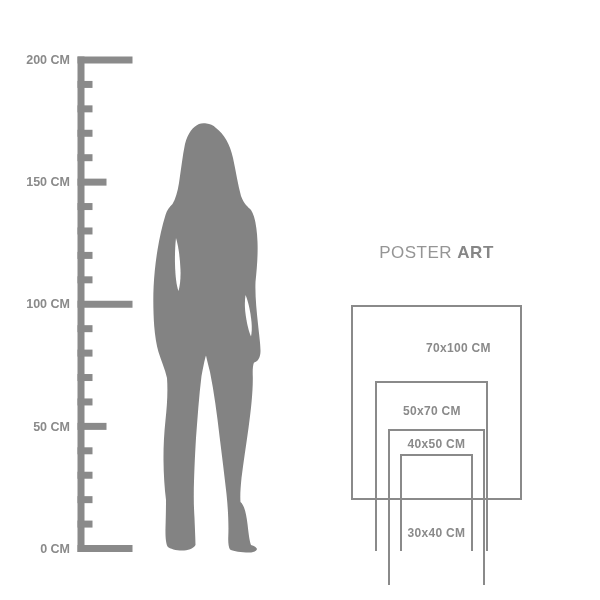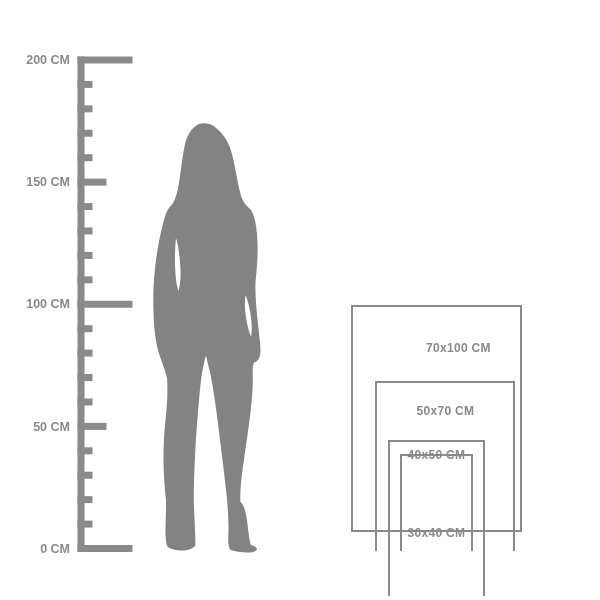--- a/index.html
+++ b/index.html
@@ -120,29 +120,33 @@
       C 176.5,286 175.3,276 175,264
       C 174.8,254 175.2,245 176,238 Z"></path>
     <path id="figure-gap-right" fill="#ffffff" d="
       M 245.5,295
       C 248.5,302 250.5,312 251.5,322
       C 252,328 251.8,333 251,336.5
       C 248.5,331 246.5,322 245.3,312
       C 244.6,306 244.8,300 245.5,295 Z"></path>
   </svg>
 
+  <div class="brand-title">
+    <span class="reg">POSTER</span>
+    <span class="bold">ART</span>
+  </div>
 
   <div id="size-chart">
-      <div class="size-rect" style="left: 351.012px; top: 305.25px; width: 170.975px; height: 227px; border-color: rgb(138, 138, 138); padding-left: 44px;">
+      <div class="size-rect" style="left: 351.012px; top: 305.25px; width: 170.975px; height: 195px; border-color: rgb(138, 138, 138); padding-left: 44px;">
         <div class="size-label" style="padding-top: 34px; color: rgb(138, 138, 138);">70x100 CM</div>
       </div>
-      <div class="size-rect inner" style="left: 375.438px; top: 380.525px; width: 140px; height: 170.975px; border-color: rgb(138, 138, 138);">
+      <div class="size-rect inner" style="left: 375.438px; top: 380.525px; width: 113px; height: 170.975px; border-color: rgb(138, 138, 138);">
         <div class="size-label" style="padding-top: 21px; color: rgb(138, 138, 138);">50x70 CM</div>
       </div>
-      <div class="size-rect inner" style="left: 387.65px; top: 429.375px; width: 97.7px; height: 156px; border-color: rgb(138, 138, 138); margin-top: 11px;">
+      <div class="size-rect inner" style="left: 387.65px; top: 429.375px; width: 97.7px; height: 156px; border-color: rgb(138, 138, 138);">
         <div class="size-label" style="padding-top: 6px; color: rgb(138, 138, 138);">40x50 CM</div>
       </div>
       <div class="size-rect inner" style="left: 399.863px; top: 453.8px; width: 73.275px; height: 97.7px; border-color: rgb(138, 138, 138);">
         <div class="size-label" style="padding-top: 70px; color: rgb(138, 138, 138);">30x40 CM</div>
       </div>
     </div>
 
 </div>
 
 </body></html>

